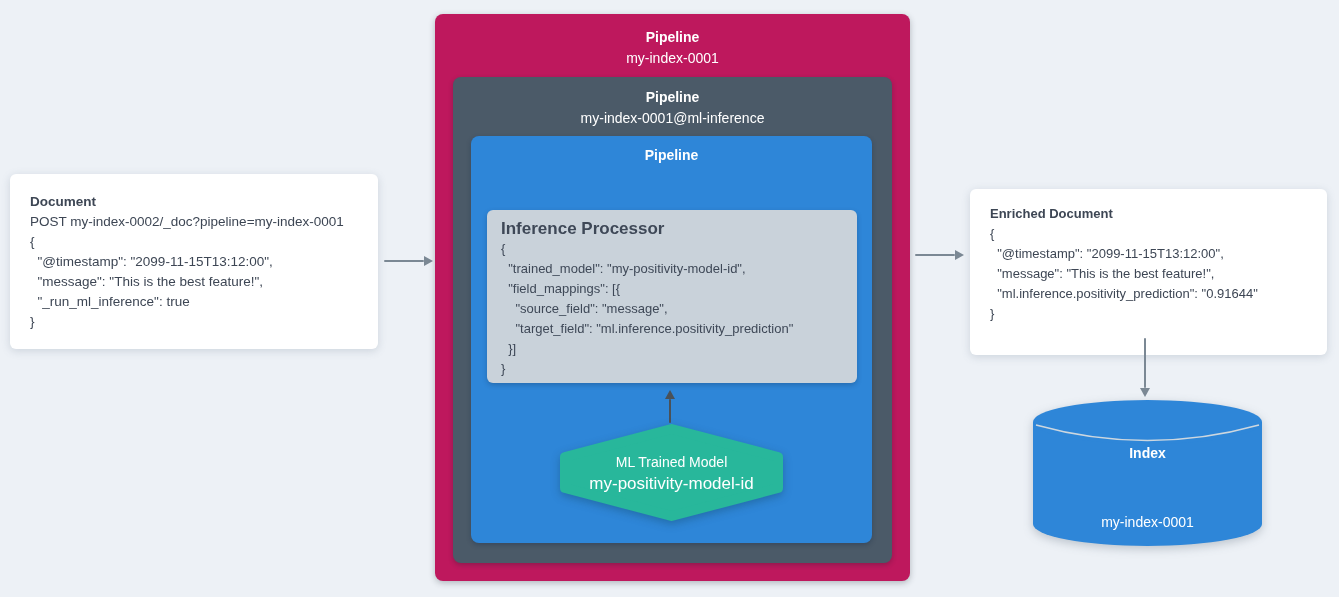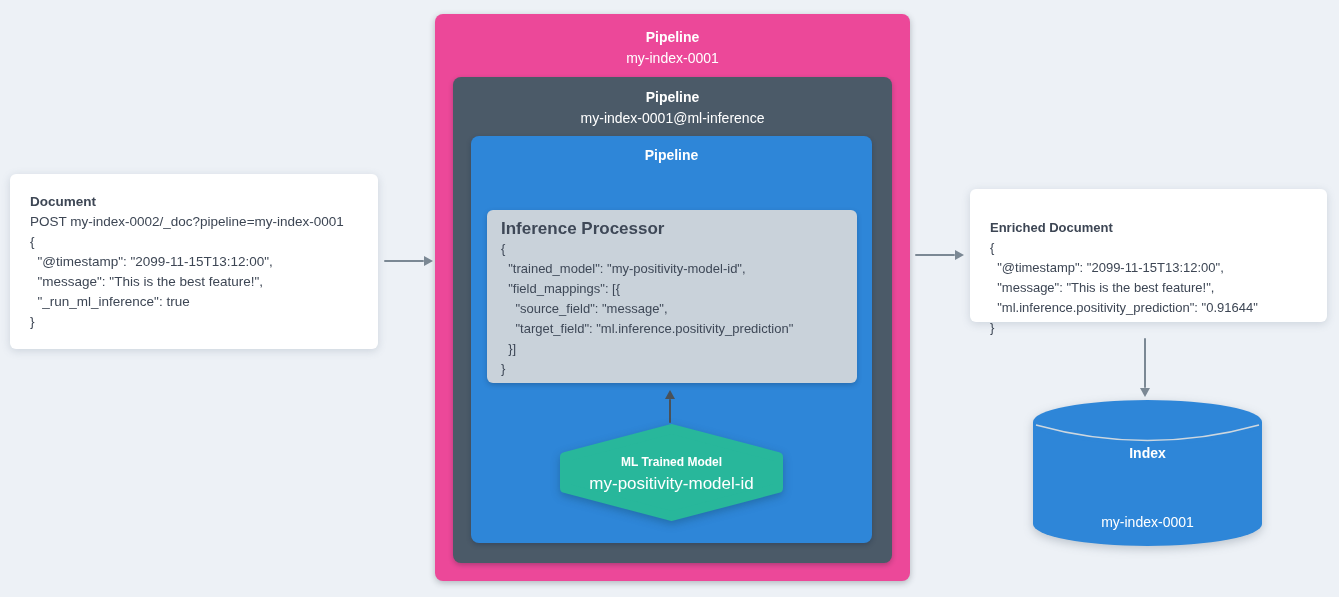--- a/index.html
+++ b/index.html
@@ -27,29 +27,29 @@
     font-weight: bold;
     font-size: 13.5px;
     line-height: 20px;
   }
   .code-line {
     font-size: 13.5px;
     line-height: 20px;
     white-space: pre;
   }
   .doc-card { left: 10px; top: 174px; width: 368px; height: 175px; }
-  .enriched-card { left: 970px; top: 189px; width: 357px; height: 133px; padding-top: 29px; }
+  .enriched-card { left: 970px; top: 189px; width: 357px; height: 166px; padding-top: 15px; }
   .enriched-card .code-line, .enriched-card .card-title { font-size: 13px; }
 
   
   .pipeline-outer {
     position: absolute;
     left: 435px; top: 14px;
     width: 475px; height: 567px;
-    background: #ec4899;
+    background: #be185d;
     border-radius: 8px;
     box-shadow: 0 2px 6px rgba(40, 50, 60, 0.30);
   }
   .pipeline-mid {
     position: absolute;
     left: 18px; top: 63px;
     width: 439px; height: 486px;
     background: #4b5a68;
     border-radius: 8px;
     box-shadow: 0 2px 5px rgba(20, 30, 40, 0.28);
@@ -94,21 +94,21 @@
   .hexagon .hex-label {
     position: absolute;
     inset: 0;
     display: flex;
     flex-direction: column;
     align-items: center;
     justify-content: center;
     text-align: center;
     color: #ffffff;
   }
-  .hex-title { font-weight: bold; font-size: 12px; line-height: 21px; }
+  .hex-title { font-weight: normal; font-size: 14px; line-height: 21px; }
   .hex-subtitle { font-size: 17px; line-height: 21px; }
 
   
   .cylinder {
     position: absolute;
     left: 1033px; top: 400px;
     width: 229px; height: 146px;
     filter: drop-shadow(0 3px 5px rgba(40, 60, 80, 0.25));
   }
   .cylinder svg { position: absolute; left: 0; top: 0; }

